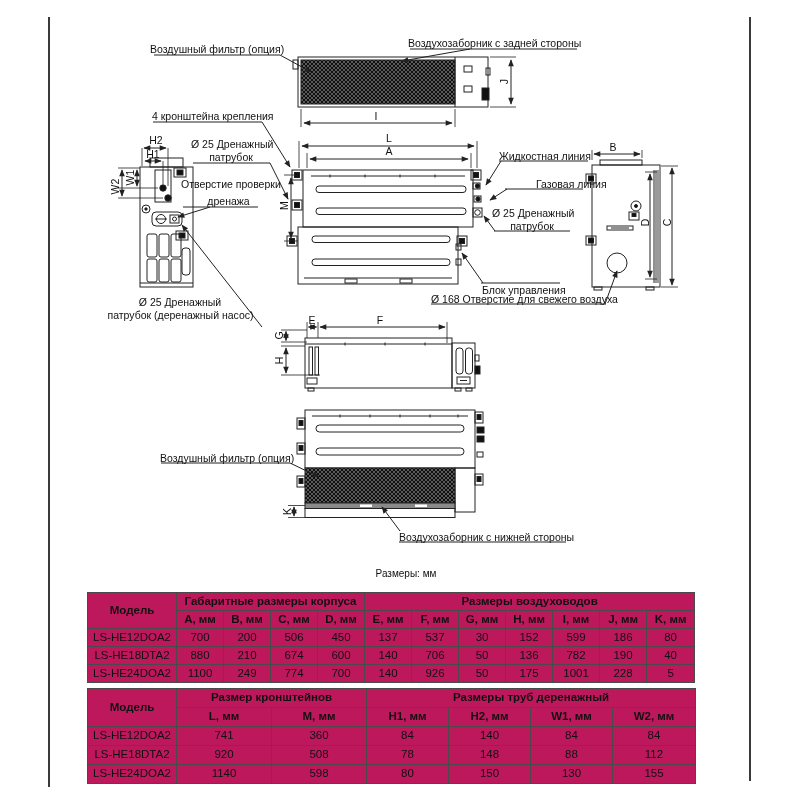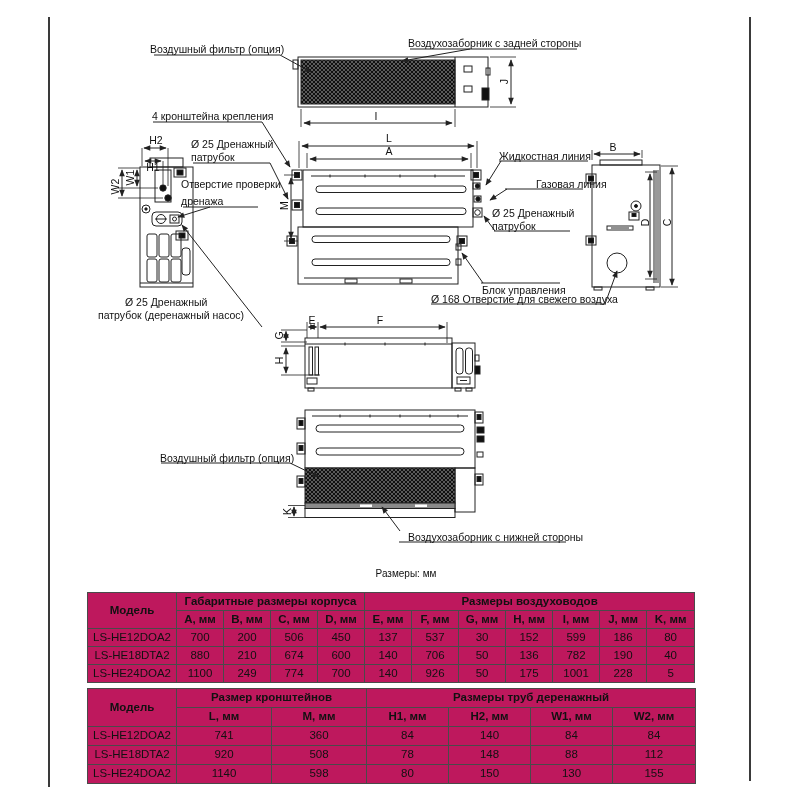--- a/index.html
+++ b/index.html
@@ -1,21 +1,21 @@
 <!DOCTYPE html>
 <html><head>
 <meta charset="utf-8">
 <style>
   html,body { margin:0; padding:0; background:#fff; }
   .page { position:relative; width:800px; height:800px; background:#fff;
           font-family:"Liberation Sans", sans-serif; overflow:hidden; color:#111; }
   .vline { position:absolute; width:1.5px; background:#3a3a3a; }
   svg.art { position:absolute; left:0; top:0; }
   .lbl { position:absolute; font-size:10.5px; line-height:12px; color:#111; white-space:nowrap; }
-  .ctr { text-align:left; }
+  .ctr { text-align:center; }
   .rt  { text-align:right; }
   .dim { position:absolute; font-size:10.5px; line-height:11px; color:#111; text-align:center; white-space:nowrap; }
   .rot { transform:rotate(-90deg); transform-origin:center; }
   .caption { position:absolute; font-size:10px; color:#111; }
   table.dims { border-collapse:collapse; table-layout:fixed; position:absolute;
                font-size:11.5px; color:#111; background:#be185d; border:1.5px solid #333; }
   table.dims th, table.dims td { border:1px solid #4a4a4a; text-align:center;
                vertical-align:middle; padding:0; overflow:hidden; line-height:1; }
   table.dims th { font-weight:bold; font-size:11.5px; }
   #t1 tr { height:18px; }
@@ -274,29 +274,29 @@
   <div class="lbl ctr" style="left:181px; top:195px; width:95px;">дренажа</div>
   <div class="lbl ctr" style="left:125px; top:296px; width:110px;">Ø 25 Дренажный</div>
   <div class="lbl ctr" style="left:98px;  top:309px; width:165px;">патрубок (деренажный насос)</div>
   <div class="lbl" style="left:499px; top:150px;">Жидкостная линия</div>
   <div class="lbl" style="left:506px; top:178px;margin-left:30px;">Газовая линия</div>
   <div class="lbl ctr" style="left:492px; top:207px; width:80px;">Ø 25 Дренажный</div>
   <div class="lbl ctr" style="left:492px; top:220px; width:80px;">патрубок</div>
   <div class="lbl" style="left:482px; top:272px;margin-top:12px;">Блок управления</div>
   <div class="lbl" style="left:431px; top:293px;">Ø 168 Отверстие для свежего воздуха</div>
   <div class="lbl rt" style="left:160px; top:452px; width:130px;">Воздушный фильтр (опция)</div>
-  <div class="lbl" style="left:392px; top:531px;padding-left:16px;">Воздухозаборник с нижней стороны</div>
+  <div class="lbl" style="left:383px; top:531px;padding-left:16px;">Воздухозаборник с нижней стороны</div>
 
   <div class="dim" style="left:369px; top:111px; width:14px;">I</div>
   <div class="dim rot" style="left:494px; top:76px;  width:20px;">J</div>
   <div class="dim" style="left:381px; top:133px; width:16px;">L</div>
   <div class="dim" style="left:381px; top:146px; width:16px;">A</div>
   <div class="dim rot" style="left:274px; top:200px; width:20px;">M</div>
   <div class="dim" style="left:145px; top:135px; width:22px;">H2</div>
-  <div class="dim" style="left:143px; top:149px; width:20px;margin-top:13px;">H1</div>
+  <div class="dim" style="left:143px; top:149px; width:20px;">H1</div>
   <div class="dim rot" style="left:120px; top:172px; width:20px;">W1</div>
   <div class="dim rot" style="left:105px; top:181px; width:20px;">W2</div>
   <div class="dim" style="left:605px; top:142px; width:16px;">B</div>
   <div class="dim rot" style="left:635px; top:217px; width:20px;">D</div>
   <div class="dim rot" style="left:657px; top:217px; width:20px;">C</div>
   <div class="dim" style="left:305px; top:315px; width:14px;">E</div>
   <div class="dim" style="left:374px; top:315px; width:12px;">F</div>
   <div class="dim rot" style="left:269px; top:330px; width:20px;">G</div>
   <div class="dim rot" style="left:269px; top:355px; width:20px;">H</div>
   <div class="dim rot" style="left:277px; top:506px; width:20px;">K</div>

